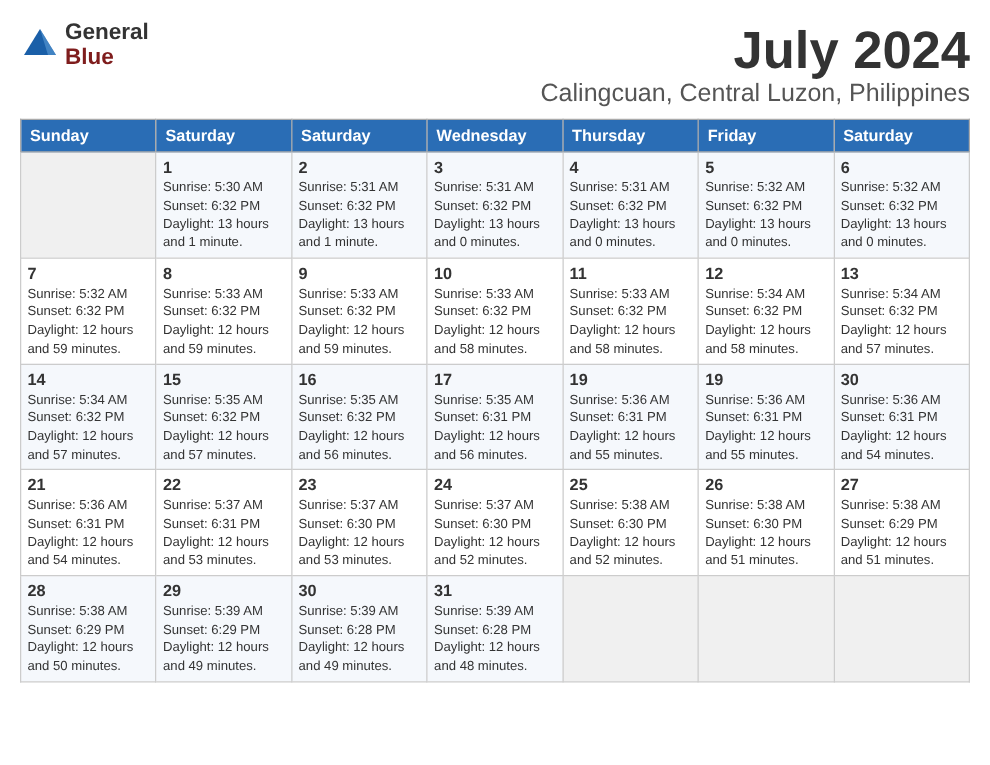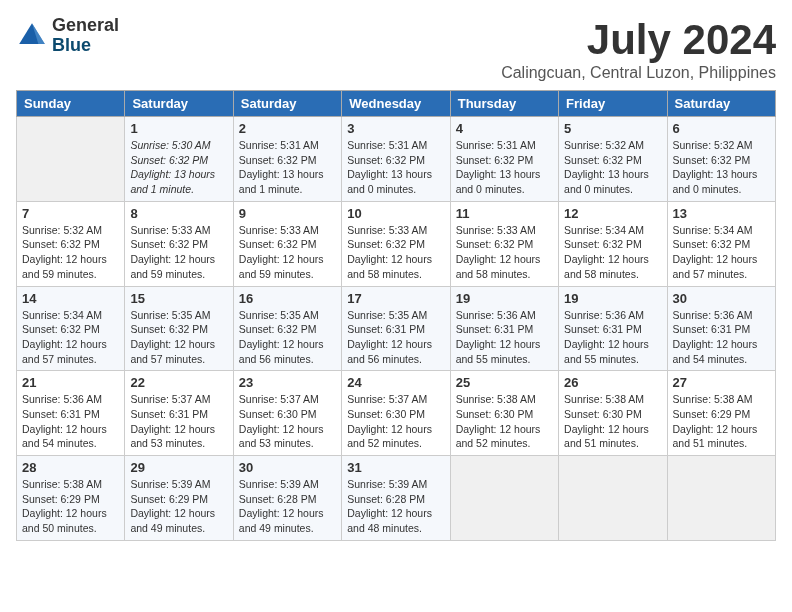--- a/index.html
+++ b/index.html
@@ -27,37 +27,37 @@
       line-height: 1.1;
     }
     .logo-general {
       font-size: 18px;
       font-weight: bold;
       color: #333;
     }
     .logo-blue {
       font-size: 18px;
       font-weight: bold;
-      color: #0c4a6e;
+      color: #7f1d1d;
     }
     .logo-icon {
       width: 32px;
       height: 32px;
       margin-right: 4px;
     }
     .title-block {
       text-align: right;
     }
     .month-year {
       font-size: 42px;
       font-weight: bold;
       color: #333;
     }
     .location {
-      font-size: 16px;
+      font-size: 20px;
       color: #555;
     }
     table {
       width: 100%;
       border-collapse: collapse;
     }
     th {
       background-color: #2a6db5;
       color: #fff;
       font-size: 13px;
@@ -119,21 +119,21 @@
         <th>Thursday</th>
         <th>Friday</th>
         <th>Saturday</th>
       </tr>
   </thead>
   <tbody id="calendar-body">
   <tr>
         <td class="empty"></td>
         <td>
           <span class="day-num">1</span>
-          <div class="day-detail" style="white-space: pre-line; font-style: italic;">Sunrise: 5:30 AM
+          <div class="day-detail" style="white-space: pre-line;">Sunrise: 5:30 AM
 Sunset: 6:32 PM
 Daylight: 13 hours
 and 1 minute.</div>
         </td>
         <td>
           <span class="day-num">2</span>
           <div class="day-detail" style="white-space: pre-line;">Sunrise: 5:31 AM
 Sunset: 6:32 PM
 Daylight: 13 hours
 and 1 minute.</div>

